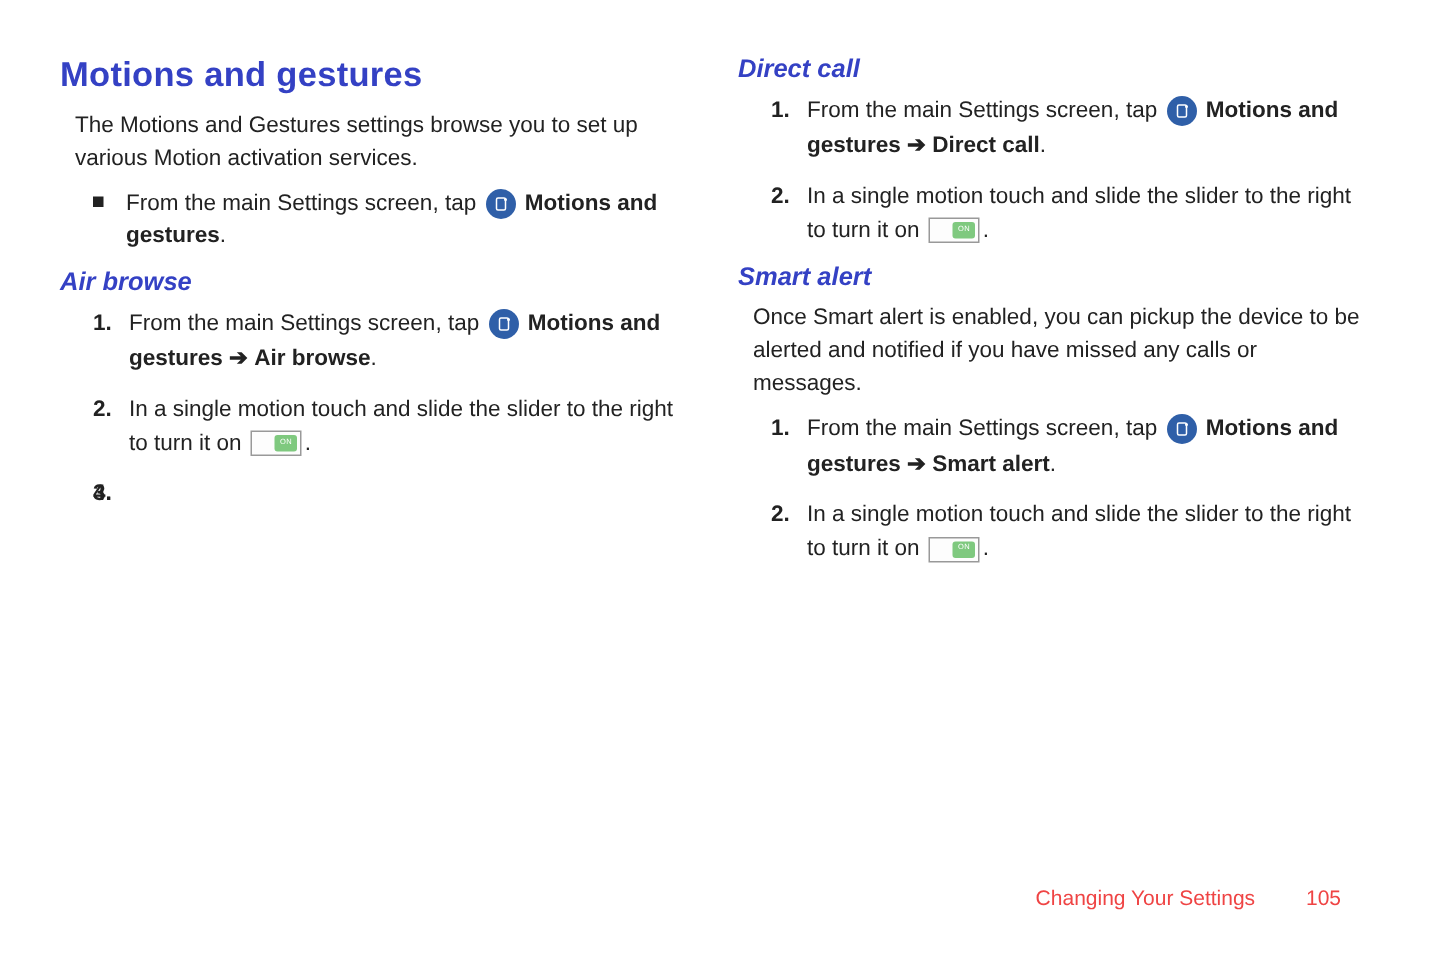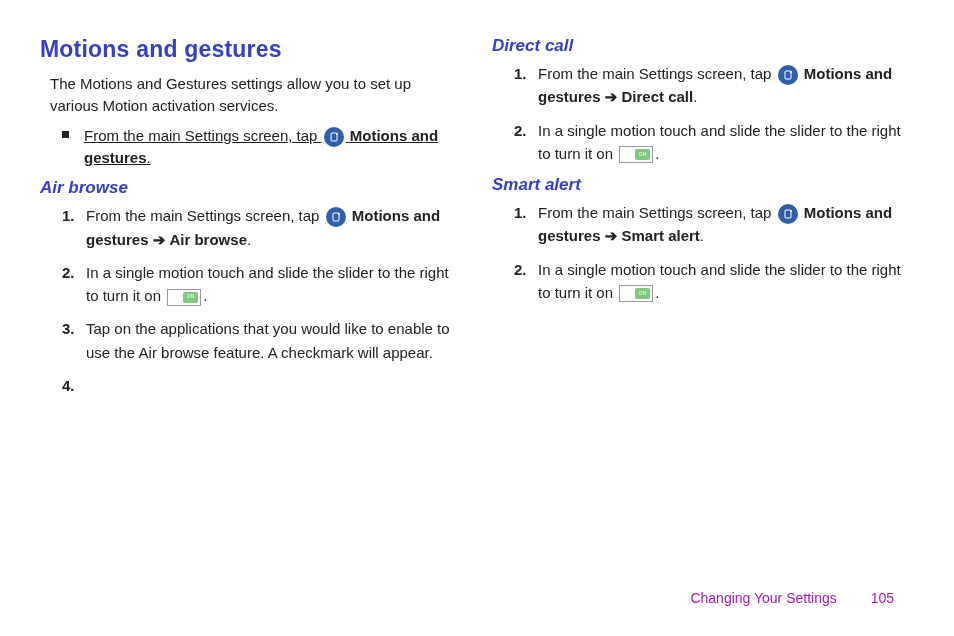--- a/index.html
+++ b/index.html
@@ -2,52 +2,52 @@
 <html><head>
 <meta charset="utf-8">
 <style>
   * { box-sizing: border-box; margin: 0; padding: 0; }
   html, body { width: 954px; height: 636px; background: #fff; font-family: Arial, Helvetica, sans-serif; color: #222; }
   .page { display: flex; padding: 36px 46px 0 40px; gap: 36px; }
   .col { flex: 1; }
   h1.section { font-size: 23px; font-weight: bold; color: #3441c4; margin-bottom: 10px; letter-spacing: 0.2px; }
   h2.sub { font-size: 17px; font-weight: bold; font-style: italic; color: #3441c4; margin: 10px 0 6px 0; }
   p.body { font-size: 15px; line-height: 1.45; margin: 0 0 8px 10px; }
-  ul.bullet { list-style: none; margin: 6px 0 10px 22px; text-decoration: underline; }
+  ul.bullet { list-style: none; margin: 6px 0 10px 22px; }
   ul.bullet li { font-size: 15px; line-height: 1.45; padding-left: 22px; position: relative; }
   ul.bullet li .sq { position: absolute; left: 0; top: 6px; width: 7px; height: 7px; background: #222; }
   ol.num { list-style: none; margin: 6px 0 10px 22px; }
   ol.num li { font-size: 15px; line-height: 1.55; padding-left: 24px; position: relative; margin-bottom: 10px; }
   ol.num li .n { position: absolute; left: 0; top: 0; font-weight: bold; }
   .b { font-weight: bold; }
   .arrow { font-weight: bold; }
   .icon-motion {
     display: inline-flex; vertical-align: middle; width: 20px; height: 20px;
     border-radius: 50%; background: #2f5fa8; align-items: center; justify-content: center;
     margin: 0 2px;
   }
   .icon-motion svg { width: 12px; height: 12px; }
   .toggle {
     display: inline-block; vertical-align: middle; width: 34px; height: 17px;
     border: 1px solid #999; position: relative; background: #fdfdfd; margin: 0 2px;
   }
   .toggle .pill { position: absolute; right: 2px; top: 2px; width: 15px; height: 11px;
     background: #7fc97f; border-radius: 2px; font-size: 5px; color: #fff;
     display: flex; align-items: center; justify-content: center; letter-spacing: 0.3px; }
-  .footer { position: absolute; bottom: 30px; right: 60px; font-size: 14px; color: #a21caf; }
+  .footer { position: absolute; bottom: 30px; right: 60px; font-size: 14px; color: #ef4444; }
   .footer .pg { margin-left: 30px; }
 </style>
 </head>
 <body>
 
 <div class="page">
 
   <div class="col">
     <h1 class="section">Motions and gestures</h1>
-    <p class="body">The Motions and Gestures settings allow you to set up various Motion activation services.</p>
+    <p class="body">The Motions and Gestures settings browse you to set up various Motion activation services.</p>
 
     <ul class="bullet">
       <li>
         <span class="sq"></span>
         <span>From the main Settings screen, tap </span>
         <span class="icon-motion">
           <svg viewBox="0 0 12 12">
               <rect x="3" y="2" width="6" height="8" rx="1" fill="none" stroke="#fff" stroke-width="1"></rect>
               <circle cx="9" cy="3" r="1" fill="#fff"></circle>
             </svg>
@@ -72,21 +72,20 @@
         <span class="arrow">➔</span>
         <span class="b">Air browse</span><span>.</span>
       </li>
       <li>
         <span class="n">2.</span>
         <span>In a single motion touch and slide the slider to the right to turn it on </span>
         <span class="toggle"><span class="pill">ON</span></span><span>.</span>
       </li>
       <li>
         <span class="n">3.</span>
-        <span>Tap on the applications that you would like to enable to use the Air browse feature. A checkmark will appear.</span>
       </li>
       <li>
         <span class="n">4.</span>
       </li>
     </ol>
   </div>
 
   <div class="col">
     <h2 class="sub" style="margin-top:0">Direct call</h2>
 
@@ -105,20 +104,21 @@
         <span class="b">Direct call</span><span>.</span>
       </li>
       <li>
         <span class="n">2.</span>
         <span>In a single motion touch and slide the slider to the right to turn it on </span>
         <span class="toggle"><span class="pill">ON</span></span><span>.</span>
       </li>
     </ol>
 
     <h2 class="sub">Smart alert</h2>
+    <p class="body">Once Smart alert is enabled, you can pickup the device to be alerted and notified if you have missed any calls or messages.</p>
 
     <ol class="num">
       <li>
         <span class="n">1.</span>
         <span>From the main Settings screen, tap </span>
         <span class="icon-motion">
           <svg viewBox="0 0 12 12">
               <rect x="3" y="2" width="6" height="8" rx="1" fill="none" stroke="#fff" stroke-width="1"></rect>
               <circle cx="9" cy="3" r="1" fill="#fff"></circle>
             </svg>

